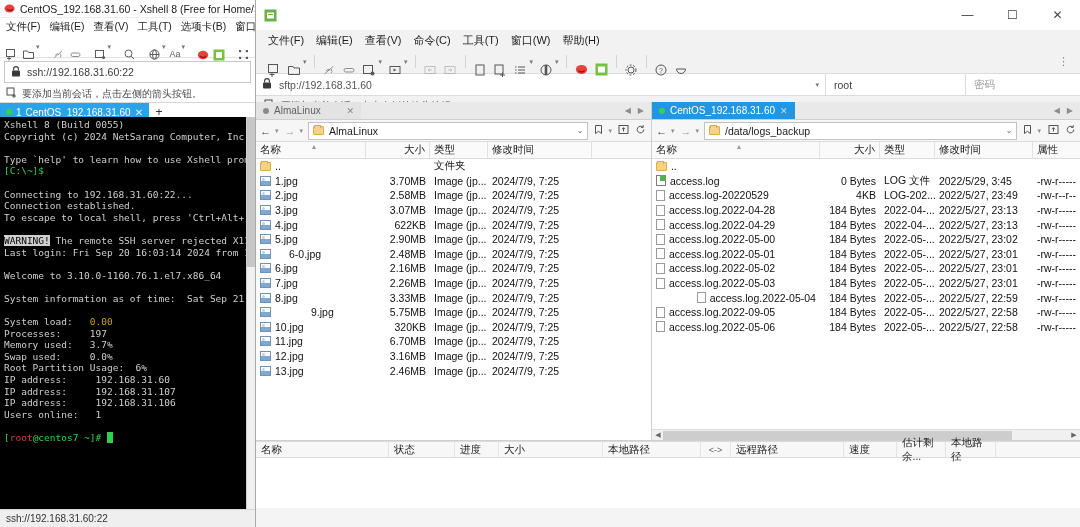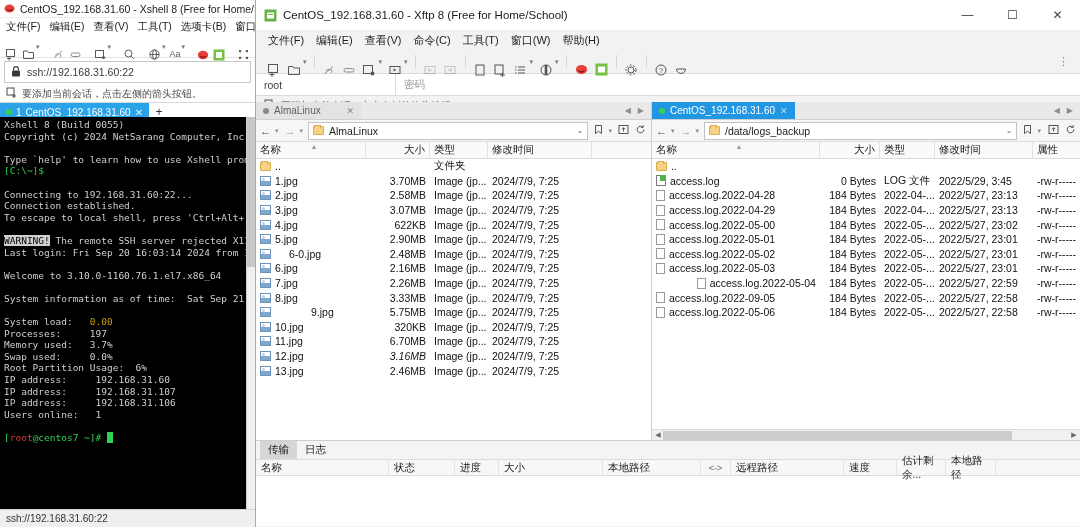--- a/index.html
+++ b/index.html
@@ -430,21 +430,20 @@
   <div class="xftp">
 
     <div class="xf-titlebar">
       <span style="display:inline-block;width:13px;height:13px;">
         <svg width="13" height="13" viewBox="0 0 13 13">
             <rect x="0.5" y="0.5" width="12" height="12" fill="#6ab04a"></rect>
             <rect x="3" y="3.5" width="7" height="6" fill="#ffffff"></rect>
             <rect x="4" y="5" width="5" height="1" fill="#6ab04a"></rect>
           </svg>
       </span>
-      <span class="xf-title-text">CentOS_192.168.31.60 - Xftp 8 (Free for Home/School)</span>
       <div class="xf-wincontrols">
         <div class="xf-wc">—</div>
         <div class="xf-wc">☐</div>
         <div class="xf-wc close">✕</div>
       </div>
     </div>
 
     <div class="xf-menubar">
       <span>文件(F)</span>
       <span>编辑(E)</span>
@@ -562,20 +561,30 @@
       <span class="tb-ico">
         <svg width="14" height="14" viewBox="0 0 14 14">
             <path d="M2.5 6 a4.5 4.5 0 0 0 9 0" fill="none" stroke="#555"></path>
             <path d="M2.5 6h9" stroke="#555"></path>
           </svg>
       </span>
       <span class="xf-kebab">⋮</span>
     </div>
 
     <div class="xf-connbar">
+      <div class="xf-conn-host">
+        <span>
+          <svg width="10" height="11" viewBox="0 0 10 11">
+              <rect x="1" y="4.5" width="8" height="6" rx="1" fill="#3a3a3a"></rect>
+              <path d="M2.6 4.5V3a2.4 2.4 0 0 1 4.8 0v1.5" fill="none" stroke="#3a3a3a" stroke-width="1.1"></path>
+            </svg>
+        </span>
+        <span>sftp://192.168.31.60</span>
+        <span class="caret">▾</span>
+      </div>
       <div class="xf-conn-user">
         <span>root</span>
       </div>
       <div class="xf-conn-pass">
         <span>密码</span>
       </div>
     </div>
 
     <div class="xf-hintbar">
       <span>
@@ -756,21 +765,21 @@
               </div>
               <div class="c-size" style="width: 64px;">6.70MB</div>
               <div style="width: 58px;">Image (jp...</div>
               <div style="width: 104px;">2024/7/9, 7:25</div>
             </div>
             <div class="frow">
               <div class="c-name" style="width: 110px;">
                 <span class="img-ico"></span>
                 <span>12.jpg</span>
               </div>
-              <div class="c-size" style="width: 64px; font-style: italic;">3.16MB</div>
+              <div class="c-size" style="width: 64px;">3.16MB</div>
               <div style="width: 58px;">Image (jp...</div>
               <div style="width: 104px;">2024/7/9, 7:25</div>
             </div>
             <div class="frow">
               <div class="c-name" style="width: 110px;">
                 <span class="img-ico"></span>
                 <span>13.jpg</span>
               </div>
               <div class="c-size" style="width: 64px;">2.46MB</div>
               <div style="width: 58px;">Image (jp...</div>
@@ -847,20 +856,30 @@
                 <span>access.log</span>
               </div>
               <div class="c-size" style="width: 60px;">0 Bytes</div>
               <div style="width: 55px;">LOG 文件</div>
               <div style="width: 98px;">2022/5/29, 3:45</div>
               <div style="flex: 1 1 0%;">-rw-r-----</div>
             </div>
             <div class="frow">
               <div class="c-name" style="width: 168px;">
                 <span class="file-ico"></span>
+                <span>access.log-20220529</span>
+              </div>
+              <div class="c-size" style="width: 60px;">4KB</div>
+              <div style="width: 55px;">LOG-202...</div>
+              <div style="width: 98px;">2022/5/27, 23:49</div>
+              <div style="flex: 1 1 0%;">-rw-r--r--</div>
+            </div>
+            <div class="frow">
+              <div class="c-name" style="width: 168px;">
+                <span class="file-ico"></span>
                 <span>access.log.2022-04-28</span>
               </div>
               <div class="c-size" style="width: 60px;">184 Bytes</div>
               <div style="width: 55px;">2022-04-...</div>
               <div style="width: 98px;">2022/5/27, 23:13</div>
               <div style="flex: 1 1 0%;">-rw-r-----</div>
             </div>
             <div class="frow">
               <div class="c-name" style="width: 168px;">
                 <span class="file-ico"></span>
@@ -946,24 +965,20 @@
           <span class="hs-arrow">◀</span>
           <div class="hs-track">
               <div class="hs-thumb"></div>
             </div>
           <span class="hs-arrow">▶</span>
         </div>
       </div>
     </div>
 
     <div class="xf-bottom">
-      <div class="bt-tabs">
-        <div class="bt-tab active">传输</div>
-        <div class="bt-tab">日志</div>
-      </div>
       <div class="bt-colhead">
         <div style="width:133px">名称</div>
         <div style="width:66px">状态</div>
         <div style="width:44px">进度</div>
         <div style="width:104px">大小</div>
         <div style="width:98px">本地路径</div>
         <div style="width:30px;justify-content:center;font-size:9px;color:#666">&lt;-&gt;</div>
         <div style="width:113px">远程路径</div>
         <div style="width:53px">速度</div>
         <div style="width:49px">估计剩余...</div>

